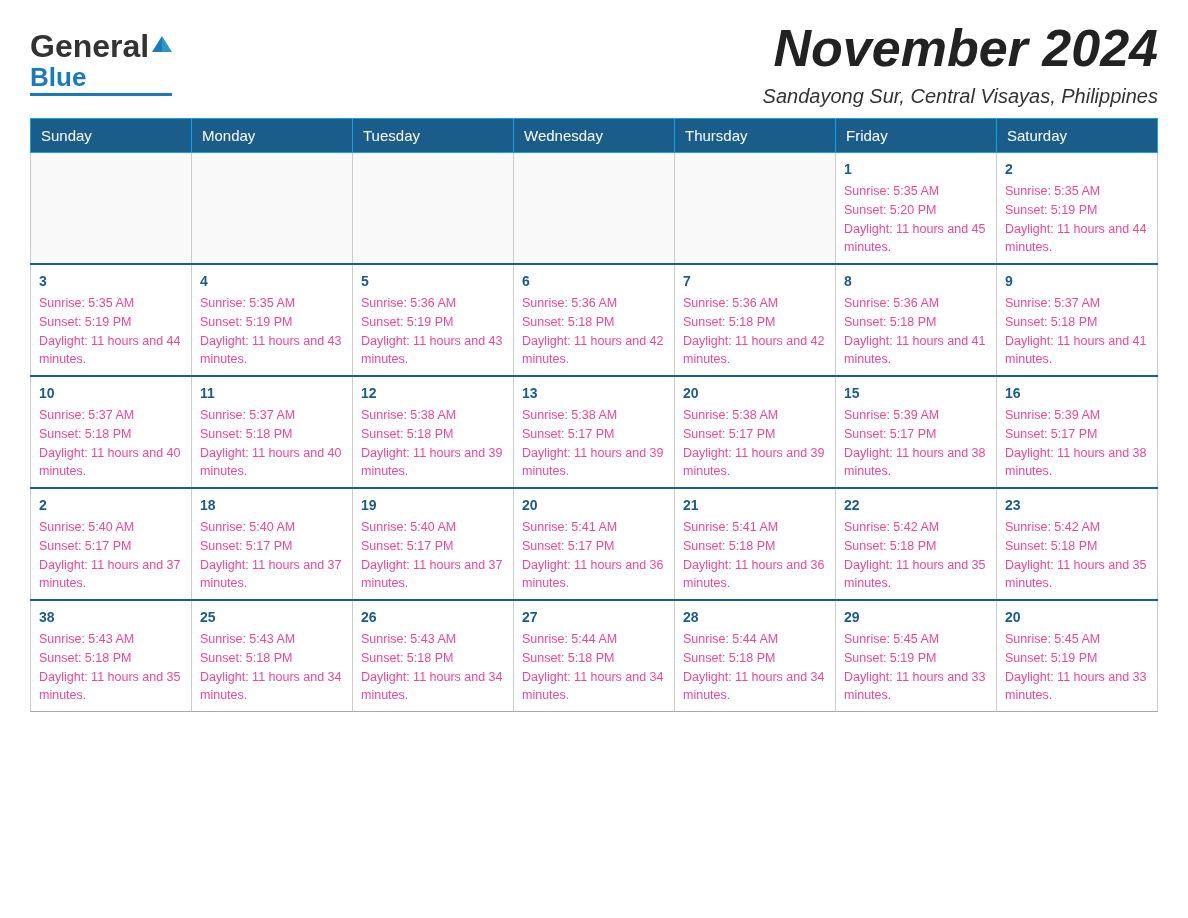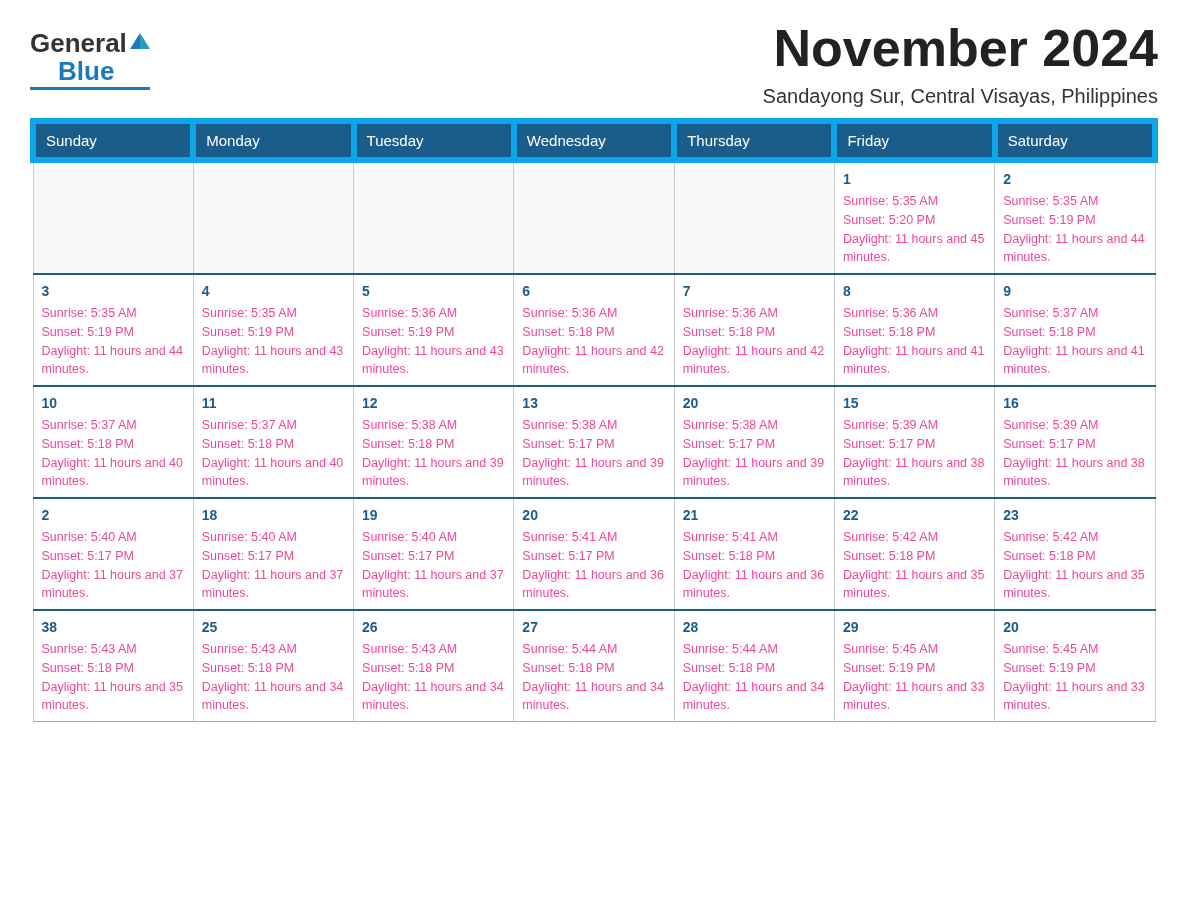--- a/index.html
+++ b/index.html
@@ -17,33 +17,34 @@
       align-items: flex-start;
       margin-bottom: 10px;
     }
     .logo {
       display: flex;
       flex-direction: column;
       align-items: flex-start;
       margin-top: 10px;
     }
     .logo-text {
-      font-size: 26px;
+      font-size: 32px;
       font-weight: bold;
       color: #333;
       line-height: 1;
     }
     .logo-line {
       width: 100%;
       height: 3px;
       background: #1a7abf;
       margin-top: 3px;
     }
     .title-section {
       text-align: right;
+      font-style: italic;
     }
     .month-title {
       font-size: 52px;
       font-weight: bold;
       color: #222;
       line-height: 1.1;
     }
     .location-title {
       font-size: 20px;
       color: #333;
@@ -54,21 +55,21 @@
       border-collapse: collapse;
       margin-top: 10px;
     }
     .calendar th {
       background: #1a5c8a;
       color: #fff;
       text-align: left;
       padding: 8px 10px;
       font-size: 15px;
       font-weight: normal;
-      border: 6px solid #0ea5e9;
+      border: 1px solid #0ea5e9;
     }
     .calendar td {
       vertical-align: top;
       padding: 6px 8px;
       border: 1px solid #ccc;
       width: calc(100% / 7);
       font-size: 12.5px;
       line-height: 1.5;
       min-height: 100px;
     }
@@ -97,21 +98,21 @@
 <body>
 
 <div class="header-section">
   <div class="logo">
     <div style="display:flex; align-items:center;">
       <span class="logo-text">General</span>
       <span style="display:inline-block; width:0; height:0; border-left:10px solid transparent; border-right:0px solid transparent; border-bottom:16px solid #1a7abf; margin-left:3px; margin-top:-4px;"></span>
       <span style="display:inline-block; width:0; height:0; border-left:0px solid transparent; border-right:10px solid transparent; border-bottom:16px solid #2a9abf; margin-left:0px; margin-top:-4px;"></span>
     </div>
     <div style="display:flex; align-items:center; margin-top:2px;">
-      <span class="logo-text blue" style="color:#1a7abf; font-weight:bold; font-size:26px;margin-left:28px;">Blue</span>
+      <span class="logo-text blue" style="color:#1a7abf; font-weight:bold; font-size:26px;">Blue</span>
     </div>
     <div class="logo-line"></div>
   </div>
   <div class="title-section">
     <div class="month-title">November 2024</div>
     <div class="location-title">Sandayong Sur, Central Visayas, Philippines</div>
   </div>
 </div>
 
 <table class="calendar">

